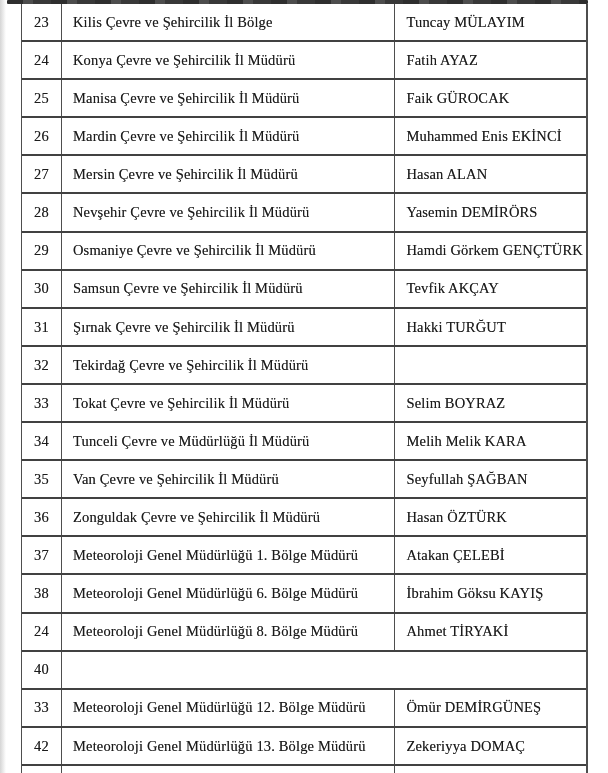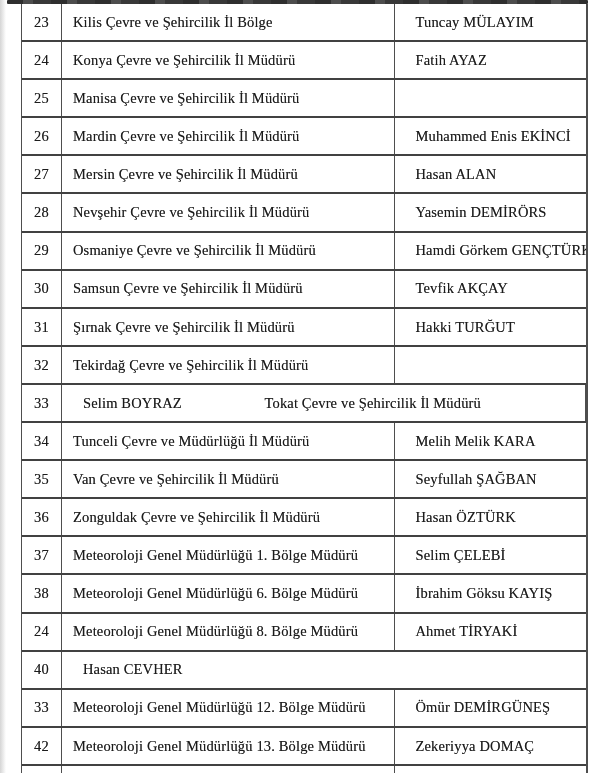--- a/index.html
+++ b/index.html
@@ -65,21 +65,21 @@
     justify-content: center;
     border-right: 1.5px solid var(--border-v);
   }
   .c2 {
     width: 332.5px;
     padding-left: 11px;
     border-right: 1.5px solid var(--border-v);
   }
   .c3 {
     flex: 1;
-    padding-left: 21px;
+    padding-left: 12px;
   }
 </style>
 </head>
 <body>
 
 <div class="page">
   <div class="edge-shade"></div>
   <div class="top-band"></div>
   <div class="table" id="rows">
       <div class="row">
@@ -88,20 +88,21 @@
         <div class="cell c3">Tuncay MÜLAYIM</div>
       </div>
       <div class="row">
         <div class="cell c1">24</div>
         <div class="cell c2">Konya Çevre ve Şehircilik İl Müdürü</div>
         <div class="cell c3">Fatih AYAZ</div>
       </div>
       <div class="row">
         <div class="cell c1">25</div>
         <div class="cell c2">Manisa Çevre ve Şehircilik İl Müdürü</div>
+        <div class="cell c3">Faik GÜROCAK</div>
       </div>
       <div class="row">
         <div class="cell c1">26</div>
         <div class="cell c2">Mardin Çevre ve Şehircilik İl Müdürü</div>
         <div class="cell c3">Muhammed Enis EKİNCİ</div>
       </div>
       <div class="row">
         <div class="cell c1">27</div>
         <div class="cell c2">Mersin Çevre ve Şehircilik İl Müdürü</div>
         <div class="cell c3">Hasan ALAN</div>
@@ -125,56 +126,55 @@
         <div class="cell c1">31</div>
         <div class="cell c2">Şırnak Çevre ve Şehircilik İl Müdürü</div>
         <div class="cell c3">Hakki TURĞUT</div>
       </div>
       <div class="row">
         <div class="cell c1">32</div>
         <div class="cell c2">Tekirdağ Çevre ve Şehircilik İl Müdürü</div>
       </div>
       <div class="row">
         <div class="cell c1">33</div>
+        <div class="cell c2">Tokat Çevre ve Şehircilik İl Müdürü</div>
         <div class="cell c3">Selim BOYRAZ</div>
-        <div class="cell c2">Tokat Çevre ve Şehircilik İl Müdürü</div>
       </div>
       <div class="row">
         <div class="cell c1">34</div>
         <div class="cell c2">Tunceli Çevre ve Müdürlüğü İl Müdürü</div>
         <div class="cell c3">Melih Melik KARA</div>
       </div>
       <div class="row">
         <div class="cell c1">35</div>
         <div class="cell c2">Van Çevre ve Şehircilik İl Müdürü</div>
         <div class="cell c3">Seyfullah ŞAĞBAN</div>
       </div>
       <div class="row">
         <div class="cell c1">36</div>
         <div class="cell c2">Zonguldak Çevre ve Şehircilik İl Müdürü</div>
         <div class="cell c3">Hasan ÖZTÜRK</div>
       </div>
       <div class="row">
         <div class="cell c1">37</div>
         <div class="cell c2">Meteoroloji Genel Müdürlüğü 1. Bölge Müdürü</div>
-        <div class="cell c3">Selim ÇELEBİ</div>
+        <div class="cell c3">Atakan ÇELEBİ</div>
       </div>
       <div class="row">
         <div class="cell c1">38</div>
         <div class="cell c2">Meteoroloji Genel Müdürlüğü 6. Bölge Müdürü</div>
         <div class="cell c3">İbrahim Göksu KAYIŞ</div>
       </div>
       <div class="row">
         <div class="cell c1">24</div>
         <div class="cell c2">Meteoroloji Genel Müdürlüğü 8. Bölge Müdürü</div>
         <div class="cell c3">Ahmet TİRYAKİ</div>
       </div>
       <div class="row">
         <div class="cell c1">40</div>
-        <div class="cell c3">Hasan CEVHER</div>
       </div>
       <div class="row">
         <div class="cell c1">33</div>
         <div class="cell c2">Meteoroloji Genel Müdürlüğü 12. Bölge Müdürü</div>
         <div class="cell c3">Ömür DEMİRGÜNEŞ</div>
       </div>
       <div class="row">
         <div class="cell c1">42</div>
         <div class="cell c2">Meteoroloji Genel Müdürlüğü 13. Bölge Müdürü</div>
         <div class="cell c3">Zekeriyya DOMAÇ</div>

